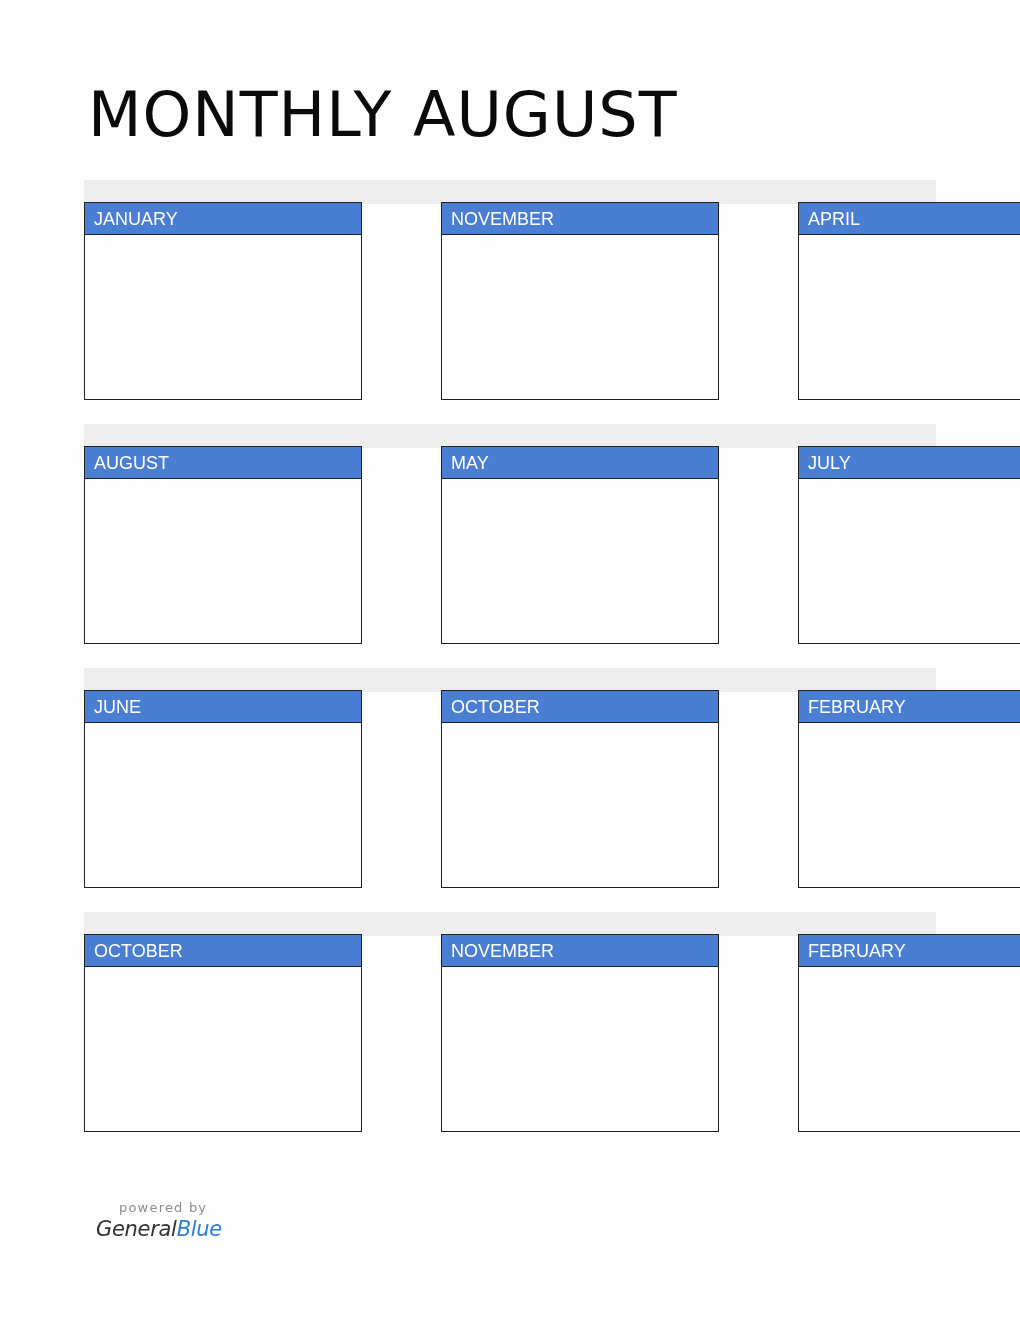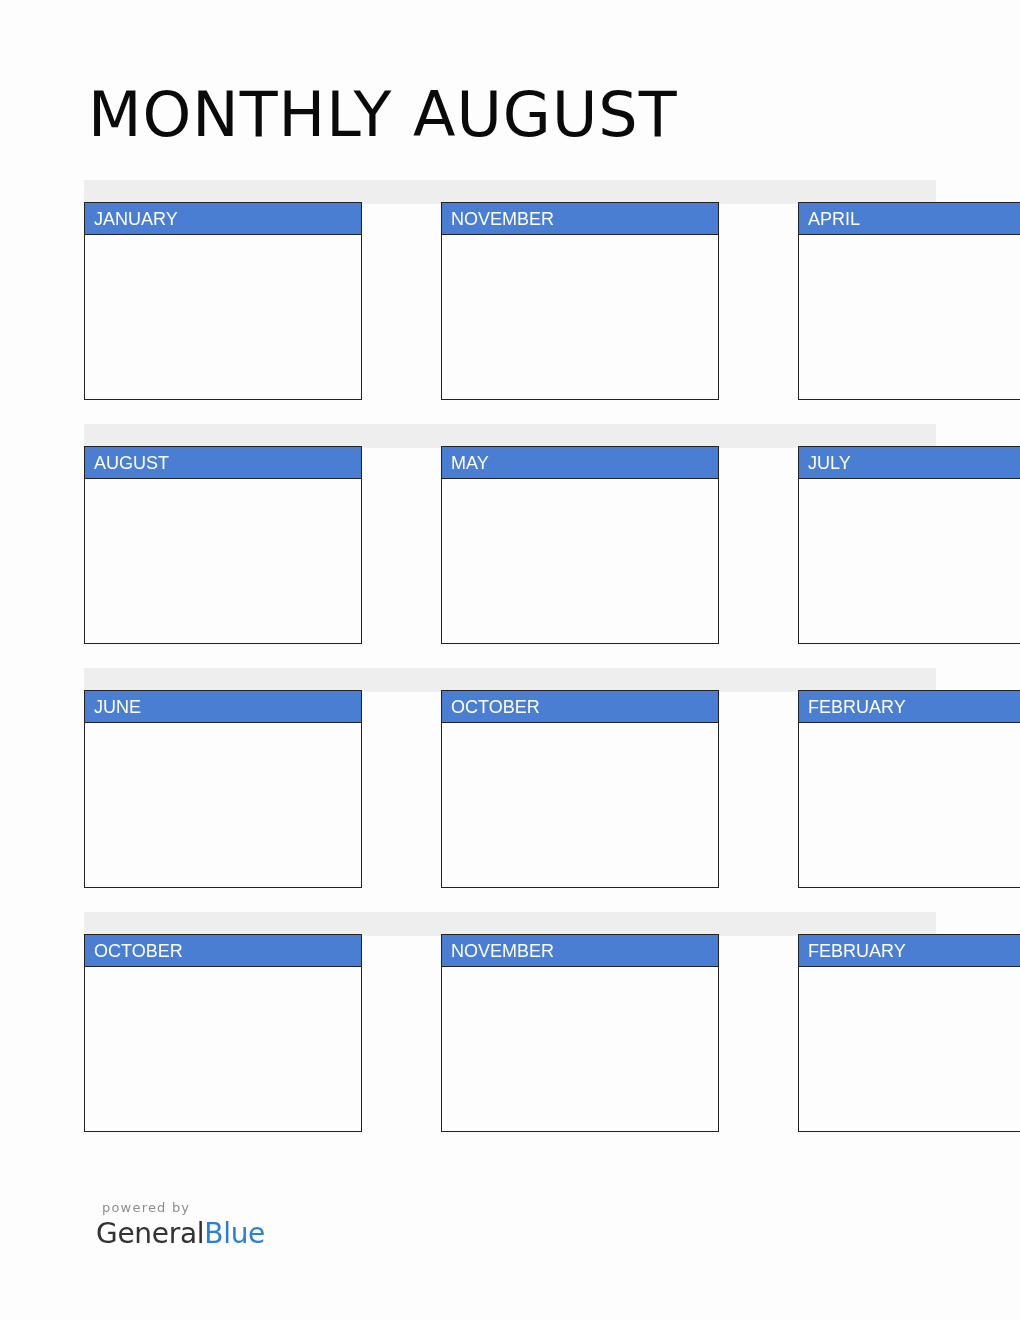--- a/index.html
+++ b/index.html
@@ -93,27 +93,28 @@
   .footer {
     position: absolute;
     left: 96px;
     top: 1200px;
     width: 300px;
   }
   .footer-powered {
     font-size: 13px;
     color: #8d8d8d;
     letter-spacing: 1.2px;
-    margin: 0 0 2px 6px;
+    margin: 0 0 2px 23px;
     font-family: "DejaVu Sans", sans-serif;
   }
   .footer-brand {
-    font-size: 28px;
+    font-size: 21px;
     font-family: "DejaVu Sans", sans-serif;
     letter-spacing: -0.3px;
+    font-style: italic;
   }
   .brand-general { color: #333333; }
   .brand-blue { color: #2d7fd3; }
 </style>
 </head>
 <body>
 
 <div class="page">
 
   <div class="title">MONTHLY AUGUST</div>

